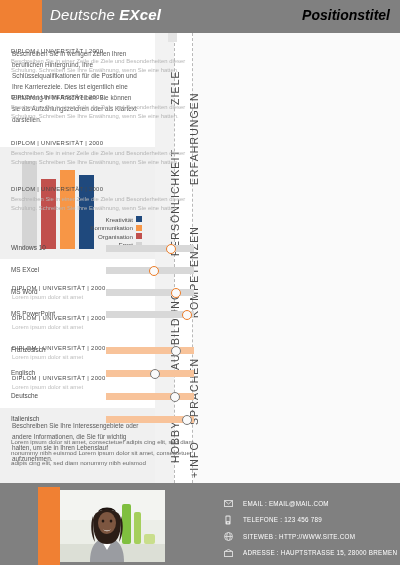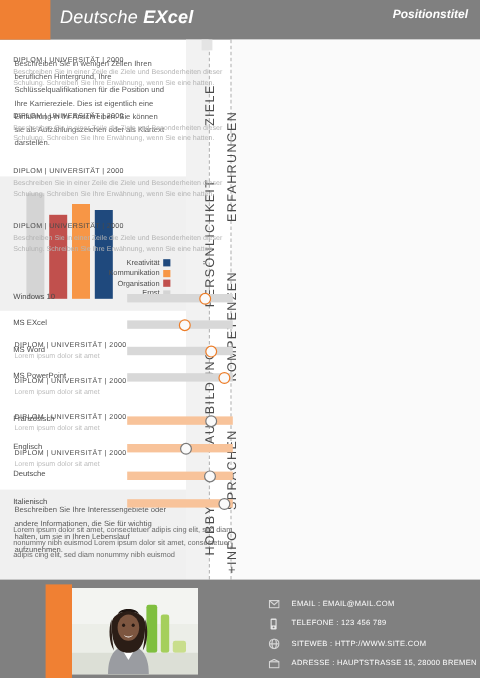--- a/index.html
+++ b/index.html
@@ -16,21 +16,21 @@
   .header { position:absolute; left:0; top:0; width:400px; height:33px; background:#808080; }
   .header-orange { position:absolute; left:0; top:0; width:42px; height:33px; background:#F08033; }
   .header-name {
     position:absolute; left:50px; top:6px;
     font-size:15px; font-style:italic; color:#ffffff; letter-spacing:.2px;
     white-space:nowrap;
   }
   .header-name b { font-weight:bold; }
   .header-title {
     position:absolute; right:10px; top:7px;
-    font-size:10px; font-style:italic; font-weight:bold; color:#ffffff;
+    font-size:14px; font-style:italic; font-weight:bold; color:#000000;
     white-space:nowrap;
   }
   .panel-grey { position:absolute; background:#f0f0f0; }
   .right-col { position:absolute; left:193px; top:33px; width:207px; height:450px; background:#fafafa; }
   .rail-inner { position:absolute; left:155px; width:19px; background:#f2f2f2; }
   .rail-dash-left  { position:absolute; left:174px; top:33px; width:0; height:450px;
                      border-left:1px dashed #b9b9b9; }
   .rail-dash-right { position:absolute; left:192px; top:33px; width:0; height:450px;
                      border-left:1px dashed #b9b9b9; }
 

